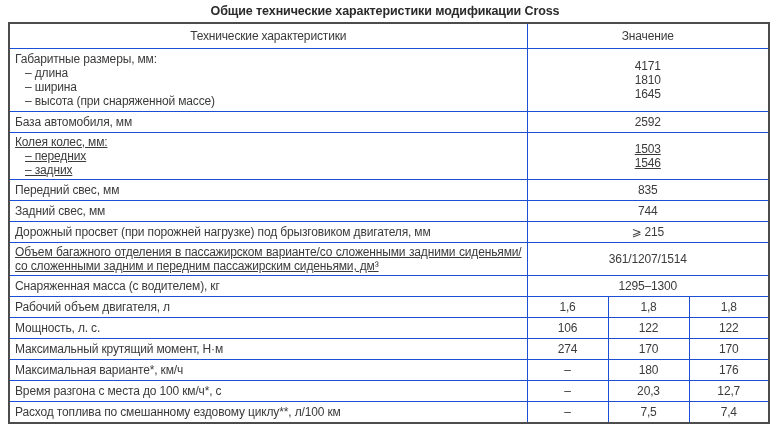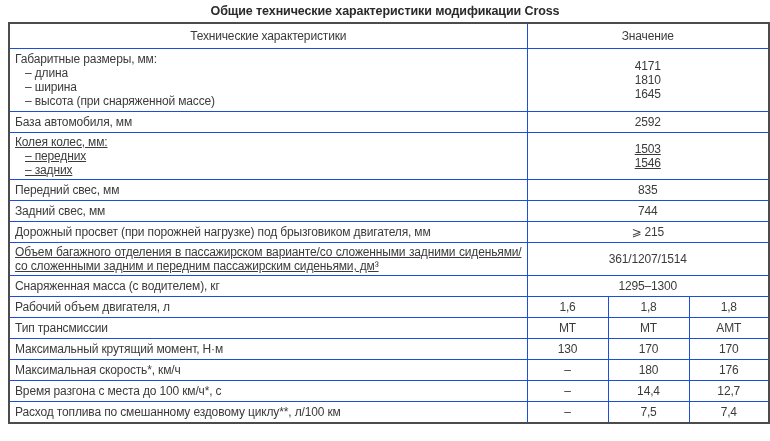--- a/index.html
+++ b/index.html
@@ -126,46 +126,46 @@
         <td class="val" colspan="3">1295–1300</td>
       </tr>
 
       <tr class="r-s">
         <td class="lbl">Рабочий объем двигателя, л</td>
         <td class="val">1,6</td>
         <td class="val">1,8</td>
         <td class="val">1,8</td>
       </tr>
 
+      <tr class="r-s">
+        <td class="lbl">Мощность, л. с.</td>
+        <td class="val">106</td>
+        <td class="val">122</td>
+        <td class="val">122</td>
+      </tr>
 
-      <tr class="r-s">
-        <td class="lbl">Тип трансмиссии</td>
-        <td class="val">МТ</td>
-        <td class="val">МТ</td>
-        <td class="val">АМТ</td>
-      </tr>
 
       <tr class="r-s">
         <td class="lbl">Максимальный крутящий момент, Н·м</td>
-        <td class="val">130</td>
+        <td class="val">274</td>
         <td class="val">170</td>
         <td class="val">170</td>
       </tr>
 
       <tr class="r-s">
-        <td class="lbl">Максимальная скорость*, км/ч</td>
+        <td class="lbl">Максимальная варианте*, км/ч</td>
         <td class="val">–</td>
         <td class="val">180</td>
         <td class="val">176</td>
       </tr>
 
       <tr class="r-s">
         <td class="lbl">Время разгона с места до 100 км/ч*, с</td>
         <td class="val">–</td>
-        <td class="val">14,4</td>
+        <td class="val">20,3</td>
         <td class="val">12,7</td>
       </tr>
 
       <tr class="r-s">
         <td class="lbl">Расход топлива по смешанному ездовому циклу**, л/100 км</td>
         <td class="val">–</td>
         <td class="val">7,5</td>
         <td class="val">7,4</td>
       </tr>
 

